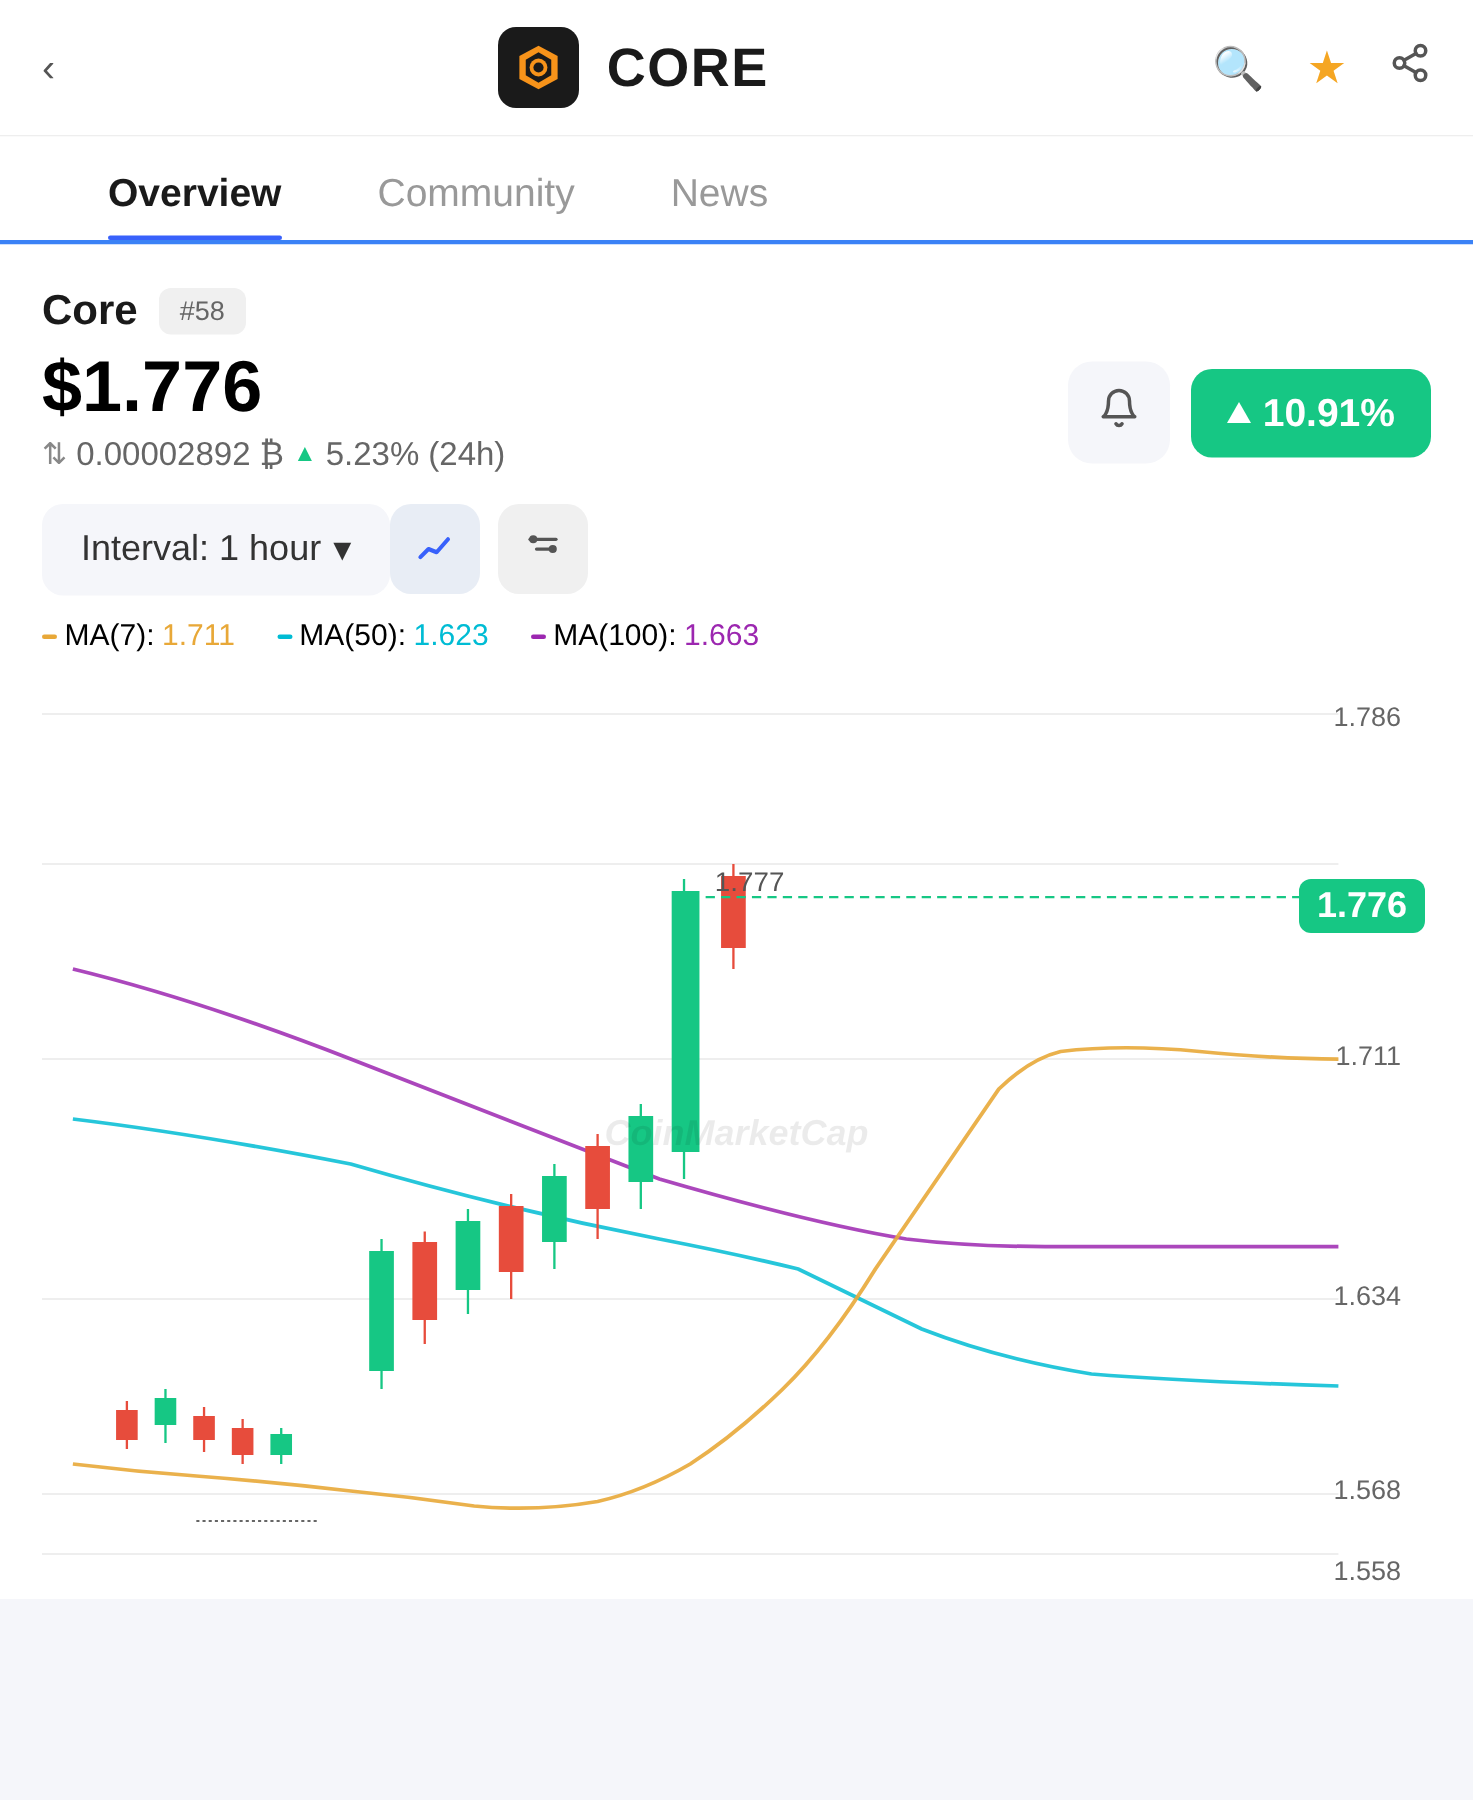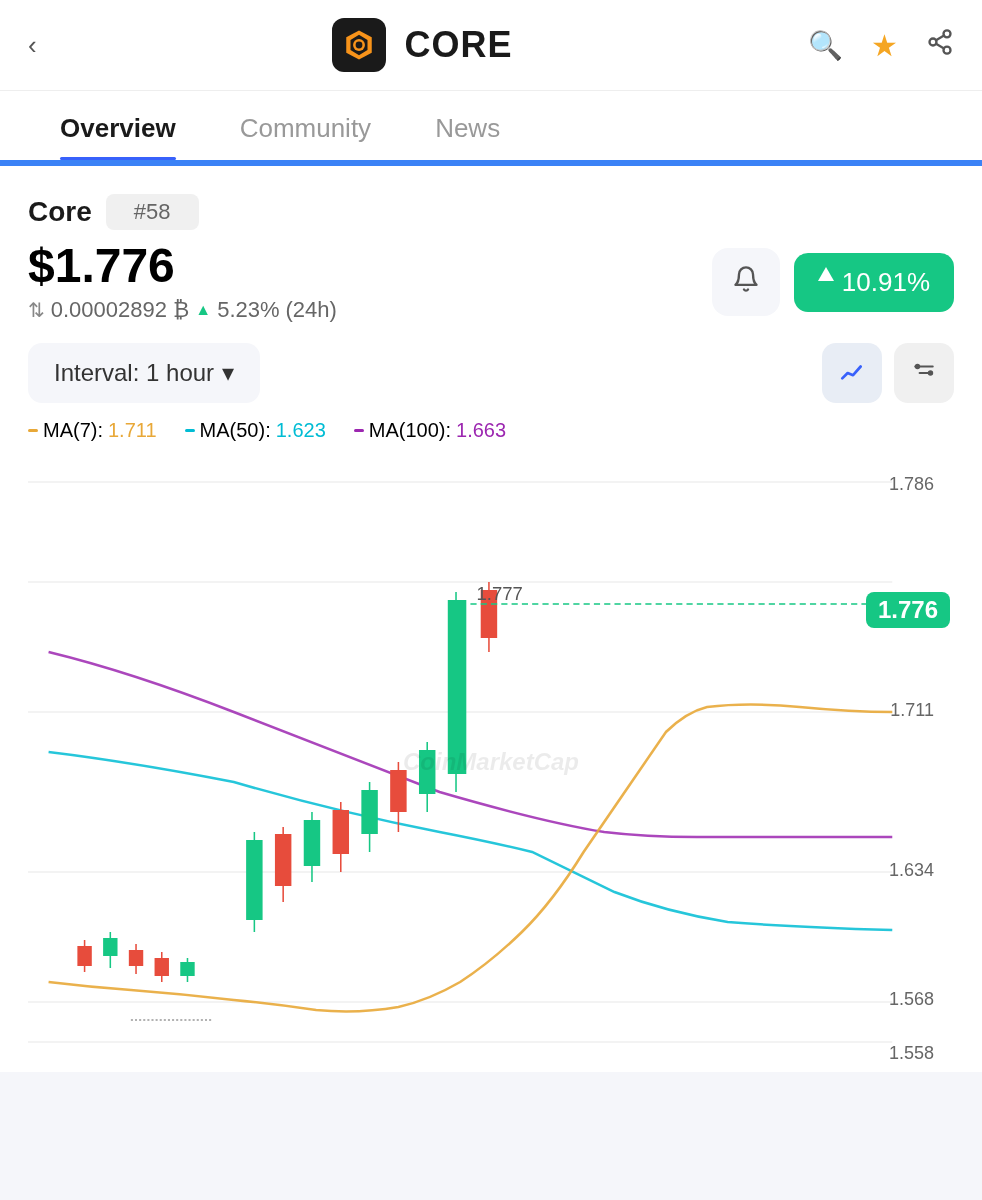--- a/index.html
+++ b/index.html
@@ -65,22 +65,22 @@
       font-size: 28px;
       color: #555;
       cursor: pointer;
     }
     .star-icon { color: #f5a623; font-size: 30px; }
 
     
     .tabs {
       background: #ffffff;
       display: flex;
-      padding: 0 28px;
-      border-bottom: 6px solid #3b82f6;
+      padding: 0 40px;
+      border-bottom: 3px solid #3b82f6;
       text-align: center;
     }
     .tab {
       padding: 22px 32px 16px;
       font-size: 26px;
       color: #999;
       cursor: pointer;
       position: relative;
       font-weight: 400;
     }
@@ -113,22 +113,22 @@
       margin-bottom: 10px;
     }
     .coin-name {
       font-size: 28px;
       font-weight: 700;
       color: #1a1a1a;
     }
     .rank-badge {
       background: #f0f0f0;
       border-radius: 8px;
-      padding: 5px 28px;
-      font-size: 22px;
+      padding: 5px 14px;
+      font-size: 18px;
       color: #666;
       font-weight: 500;
     }
 
     
     .price-section {
       display: flex;
       align-items: flex-start;
       justify-content: space-between;
       margin-bottom: 12px;
@@ -166,39 +166,39 @@
       cursor: pointer;
       border: none;
     }
     .bell-icon { font-size: 28px; color: #555; }
     .percent-badge {
       background: #16c784;
       color: white;
       border-radius: 14px;
       padding: 14px 24px;
       font-size: 26px;
-      font-weight: 400;
-      display: flex;
-      align-items: flex-start;
+      font-weight: 700;
+      display: flex;
+      align-items: center;
       gap: 8px;
     }
     .triangle-up {
       width: 0;
       height: 0;
       border-left: 8px solid transparent;
       border-right: 8px solid transparent;
       border-bottom: 14px solid white;
       display: inline-block;
     }
 
     
     .chart-controls {
       display: flex;
       align-items: center;
-      justify-content: space-between;
+      justify-content: flex-start;
       margin: 20px 0 16px;
     }
     .interval-btn {
       background: #f5f6fa;
       border: none;
       border-radius: 14px;
       padding: 16px 26px;
       font-size: 24px;
       color: #333;
       cursor: pointer;

